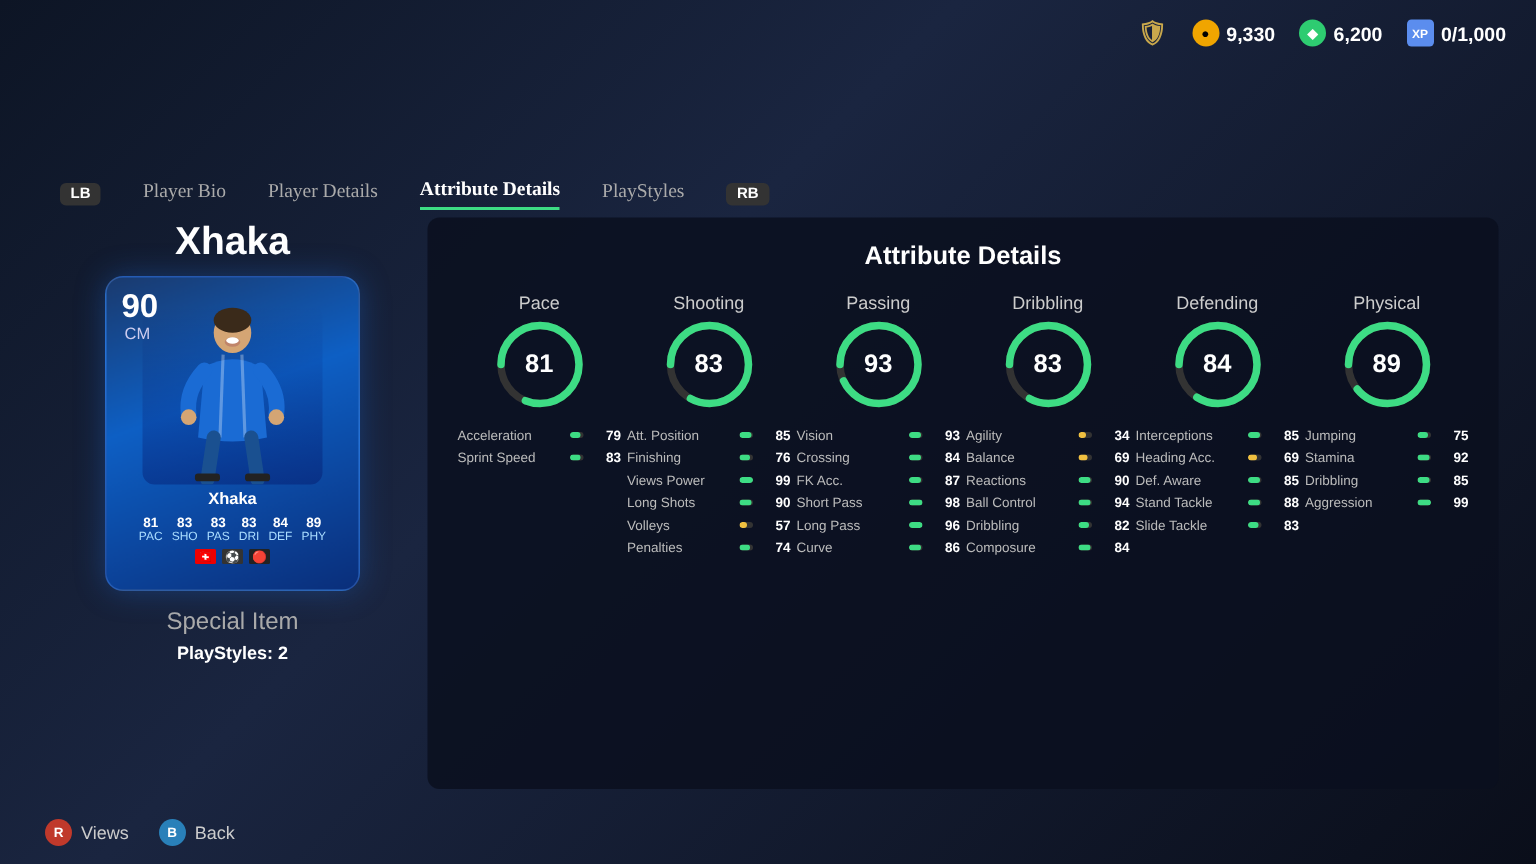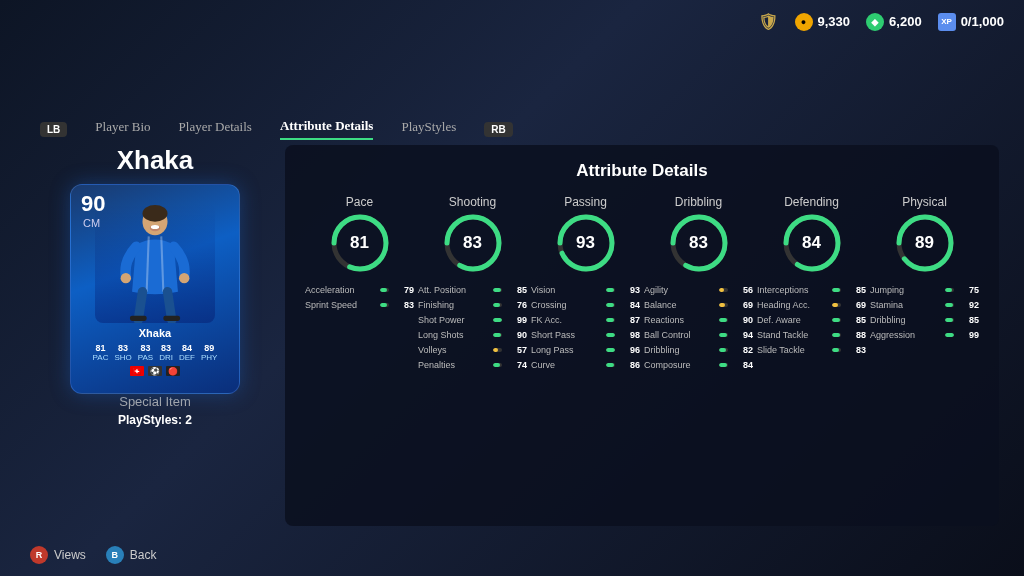--- a/index.html
+++ b/index.html
@@ -170,21 +170,22 @@
       width: 14px;
       height: 10px;
       background: #888;
       border-radius: 1px;
       font-size: 8px;
       display: flex;
       align-items: center;
       justify-content: center;
     }
     .special-item-label {
-      font-size: 13px;
+      margin-top: 12px;
+      font-size: 16px;
       color: #aaa;
     }
     .playstyles-label {
       margin-top: 4px;
       font-size: 12px;
       color: #fff;
       font-weight: bold;
     }
 
     
@@ -472,21 +473,21 @@
         <span class="attr-val">85</span>
       </div>
       <div class="attr-row">
         <span class="attr-name">Finishing</span>
         <div class="attr-bar-wrap">
           <div class="attr-bar bar-green" style="width:76%"></div>
         </div>
         <span class="attr-val">76</span>
       </div>
       <div class="attr-row">
-        <span class="attr-name">Shot Power</span>
+        <span class="attr-name">Views Power</span>
         <div class="attr-bar-wrap">
           <div class="attr-bar bar-green" style="width:99%"></div>
         </div>
         <span class="attr-val">99</span>
       </div>
       <div class="attr-row">
         <span class="attr-name">Long Shots</span>
         <div class="attr-bar-wrap">
           <div class="attr-bar bar-green" style="width:90%"></div>
         </div>
@@ -570,21 +571,21 @@
         <circle class="ring-fill ring-green" cx="30" cy="30" r="26" stroke-dasharray="135.6 163.36281798666926" stroke-dashoffset="0" transform="rotate(-90 30 30)"></circle>
       </svg>
       <div class="category-score">83</div>
     </div>
     <div class="attr-rows">
       <div class="attr-row">
         <span class="attr-name">Agility</span>
         <div class="attr-bar-wrap">
           <div class="attr-bar bar-yellow" style="width:56%"></div>
         </div>
-        <span class="attr-val">56</span>
+        <span class="attr-val">34</span>
       </div>
       <div class="attr-row">
         <span class="attr-name">Balance</span>
         <div class="attr-bar-wrap">
           <div class="attr-bar bar-yellow" style="width:69%"></div>
         </div>
         <span class="attr-val">69</span>
       </div>
       <div class="attr-row">
         <span class="attr-name">Reactions</span>

